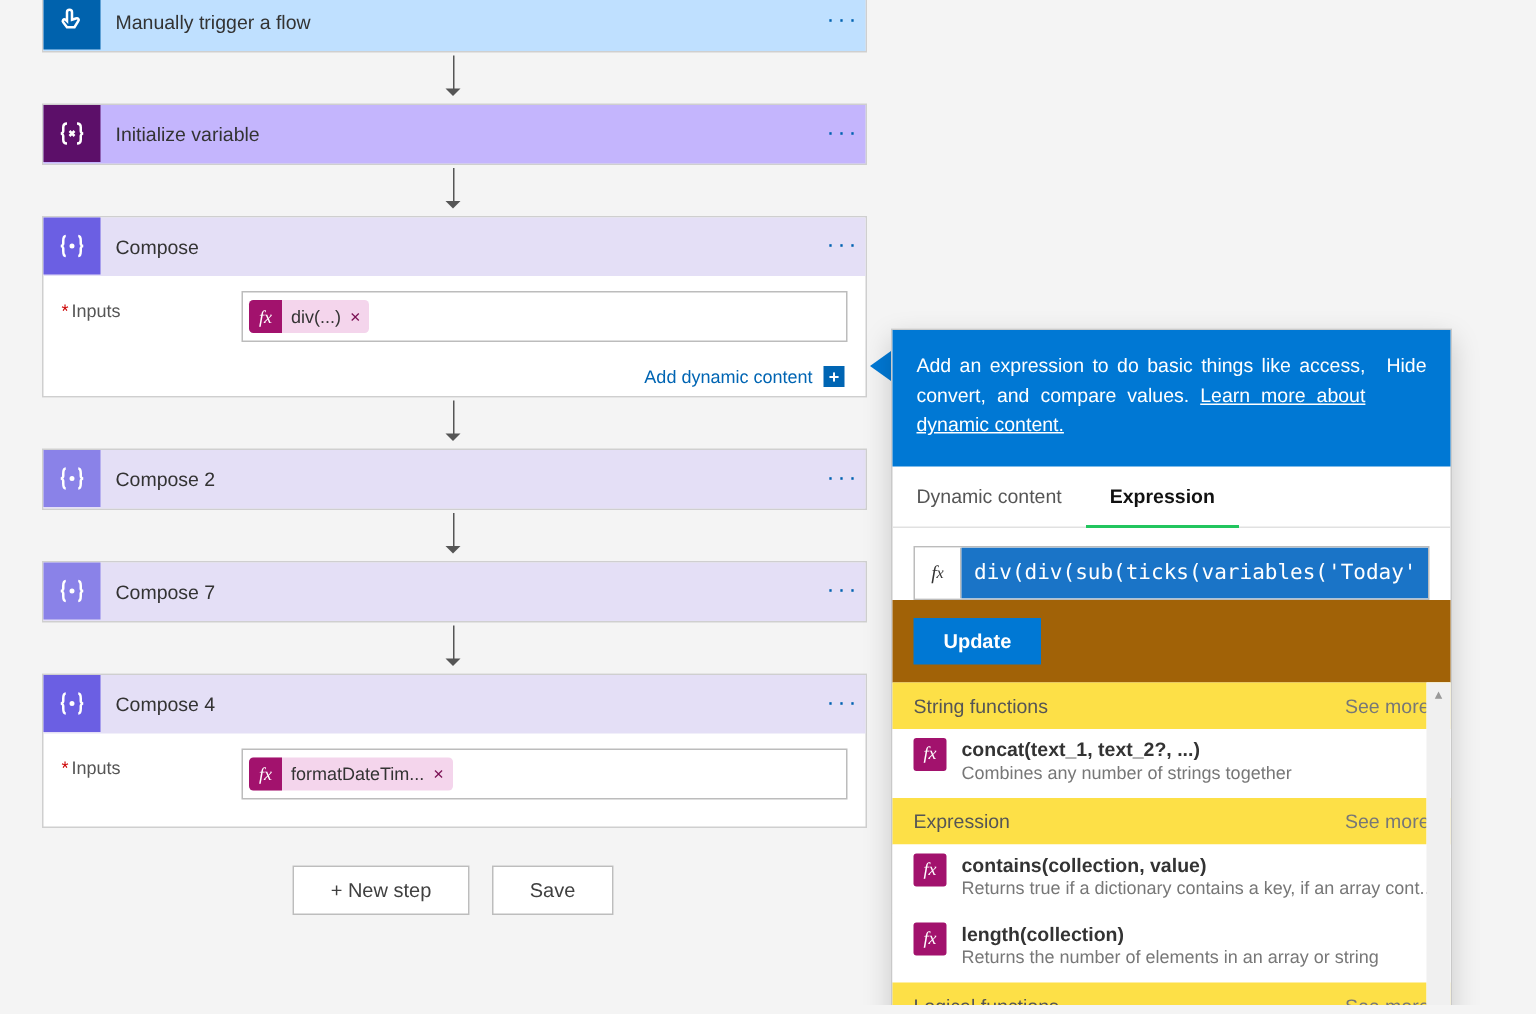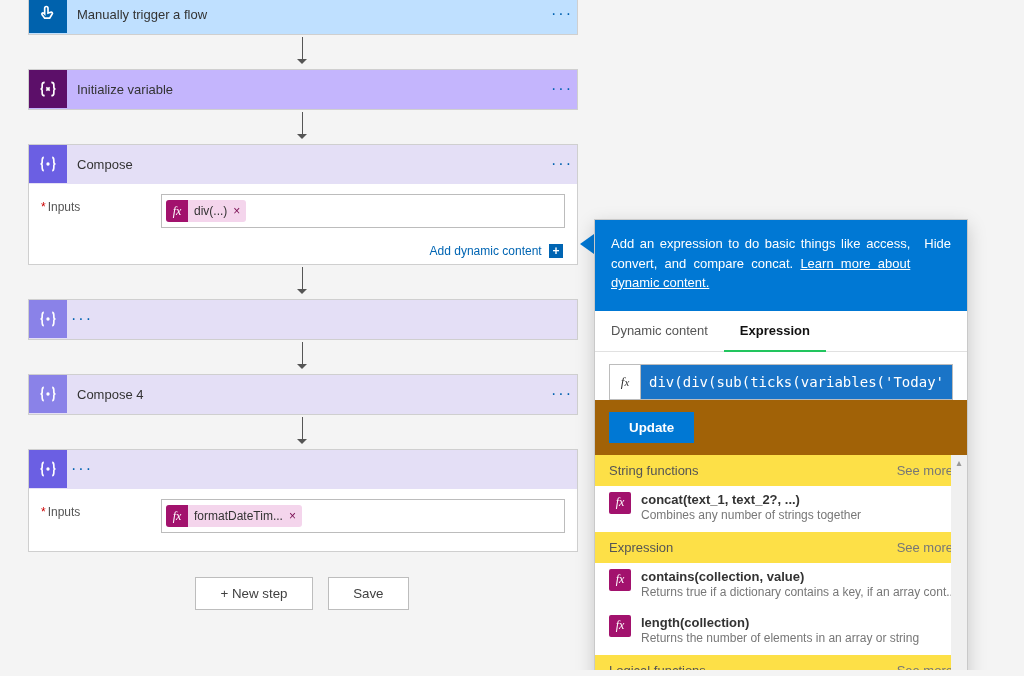--- a/index.html
+++ b/index.html
@@ -323,47 +323,49 @@
     <div class="arrow"></div>
 
     <div class="card">
       <div class="card-header hdr-compose">
         <div class="icon-box compose-icon light">
           <svg viewBox="0 0 24 24" fill="none" stroke="#fff" stroke-width="2">
               <path d="M7 4c-2 0-2 2-2 4v2c0 1-1 2-2 2 1 0 2 1 2 2v2c0 2 0 4 2 4M17 4c2 0 2 2 2 4v2c0 1 1 2 2 2-1 0-2 1-2 2v2c0 2 0 4-2 4"></path>
               <circle cx="12" cy="12" r="1"></circle>
             </svg>
         </div>
+        <div class="hdr-title">Compose 2</div>
         <div class="dots">···</div>
       </div>
     </div>
     <div class="arrow"></div>
 
     <div class="card">
       <div class="card-header hdr-compose">
         <div class="icon-box compose-icon light">
           <svg viewBox="0 0 24 24" fill="none" stroke="#fff" stroke-width="2">
               <path d="M7 4c-2 0-2 2-2 4v2c0 1-1 2-2 2 1 0 2 1 2 2v2c0 2 0 4 2 4M17 4c2 0 2 2 2 4v2c0 1 1 2 2 2-1 0-2 1-2 2v2c0 2 0 4-2 4"></path>
               <circle cx="12" cy="12" r="1"></circle>
             </svg>
         </div>
-        <div class="hdr-title">Compose 4</div>
+        <div class="hdr-title">Compose 7</div>
         <div class="dots">···</div>
       </div>
     </div>
     <div class="arrow"></div>
 
     <div class="card">
       <div class="card-header hdr-compose">
         <div class="icon-box compose-icon">
           <svg viewBox="0 0 24 24" fill="none" stroke="#fff" stroke-width="2">
               <path d="M7 4c-2 0-2 2-2 4v2c0 1-1 2-2 2 1 0 2 1 2 2v2c0 2 0 4 2 4M17 4c2 0 2 2 2 4v2c0 1 1 2 2 2-1 0-2 1-2 2v2c0 2 0 4-2 4"></path>
               <circle cx="12" cy="12" r="1"></circle>
             </svg>
         </div>
+        <div class="hdr-title">Compose 4</div>
         <div class="dots">···</div>
       </div>
       <div class="card-body" style="padding-bottom:18px;">
         <div class="body-label"><span class="req">*</span><span>Inputs</span></div>
         <div class="input-field">
           <span class="chip">
             <span class="fx-badge">fx</span>
             <span>formatDateTim...</span>
             <span class="chip-x">×</span>
           </span>
@@ -374,21 +376,21 @@
     <div class="footer-btns">
       <button>+ New step</button>
       <button>Save</button>
     </div>
   </div>
 
   <div class="connector"></div>
   <div class="panel">
     <div class="panel-head">
       <div class="txt">
-        <span>Add an expression to do basic things like access, convert, and compare concat. </span><a href="#">Learn more about dynamic content.</a>
+        <span>Add an expression to do basic things like access, convert, and compare values. </span><a href="#">Learn more about dynamic content.</a>
       </div>
       <div class="hide-link">Hide</div>
     </div>
     <div class="panel-tabs">
       <div class="tab">Dynamic content</div>
       <div class="tab active">Expression</div>
     </div>
     <div class="expr-row">
       <div class="fx">f<sub>x</sub></div>
       <input type="text" value="div(div(sub(ticks(variables('Today')),tick" style="">

